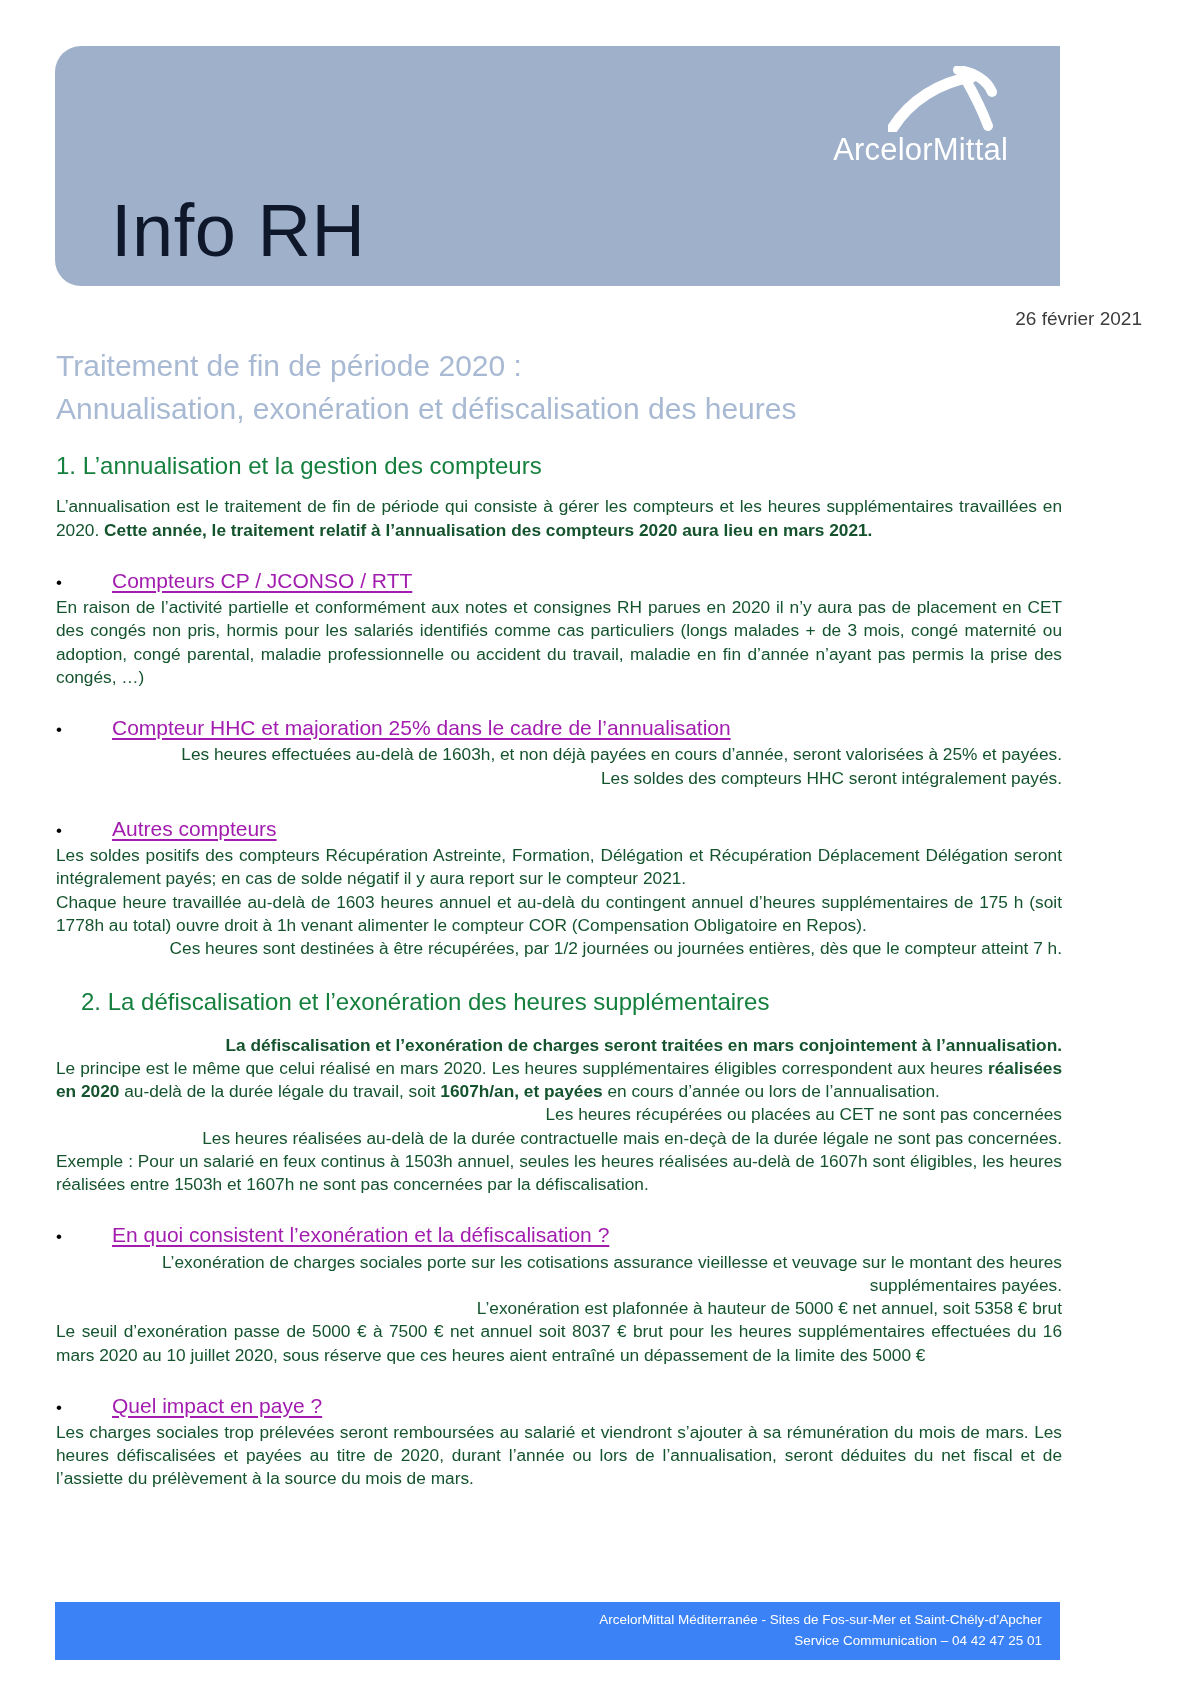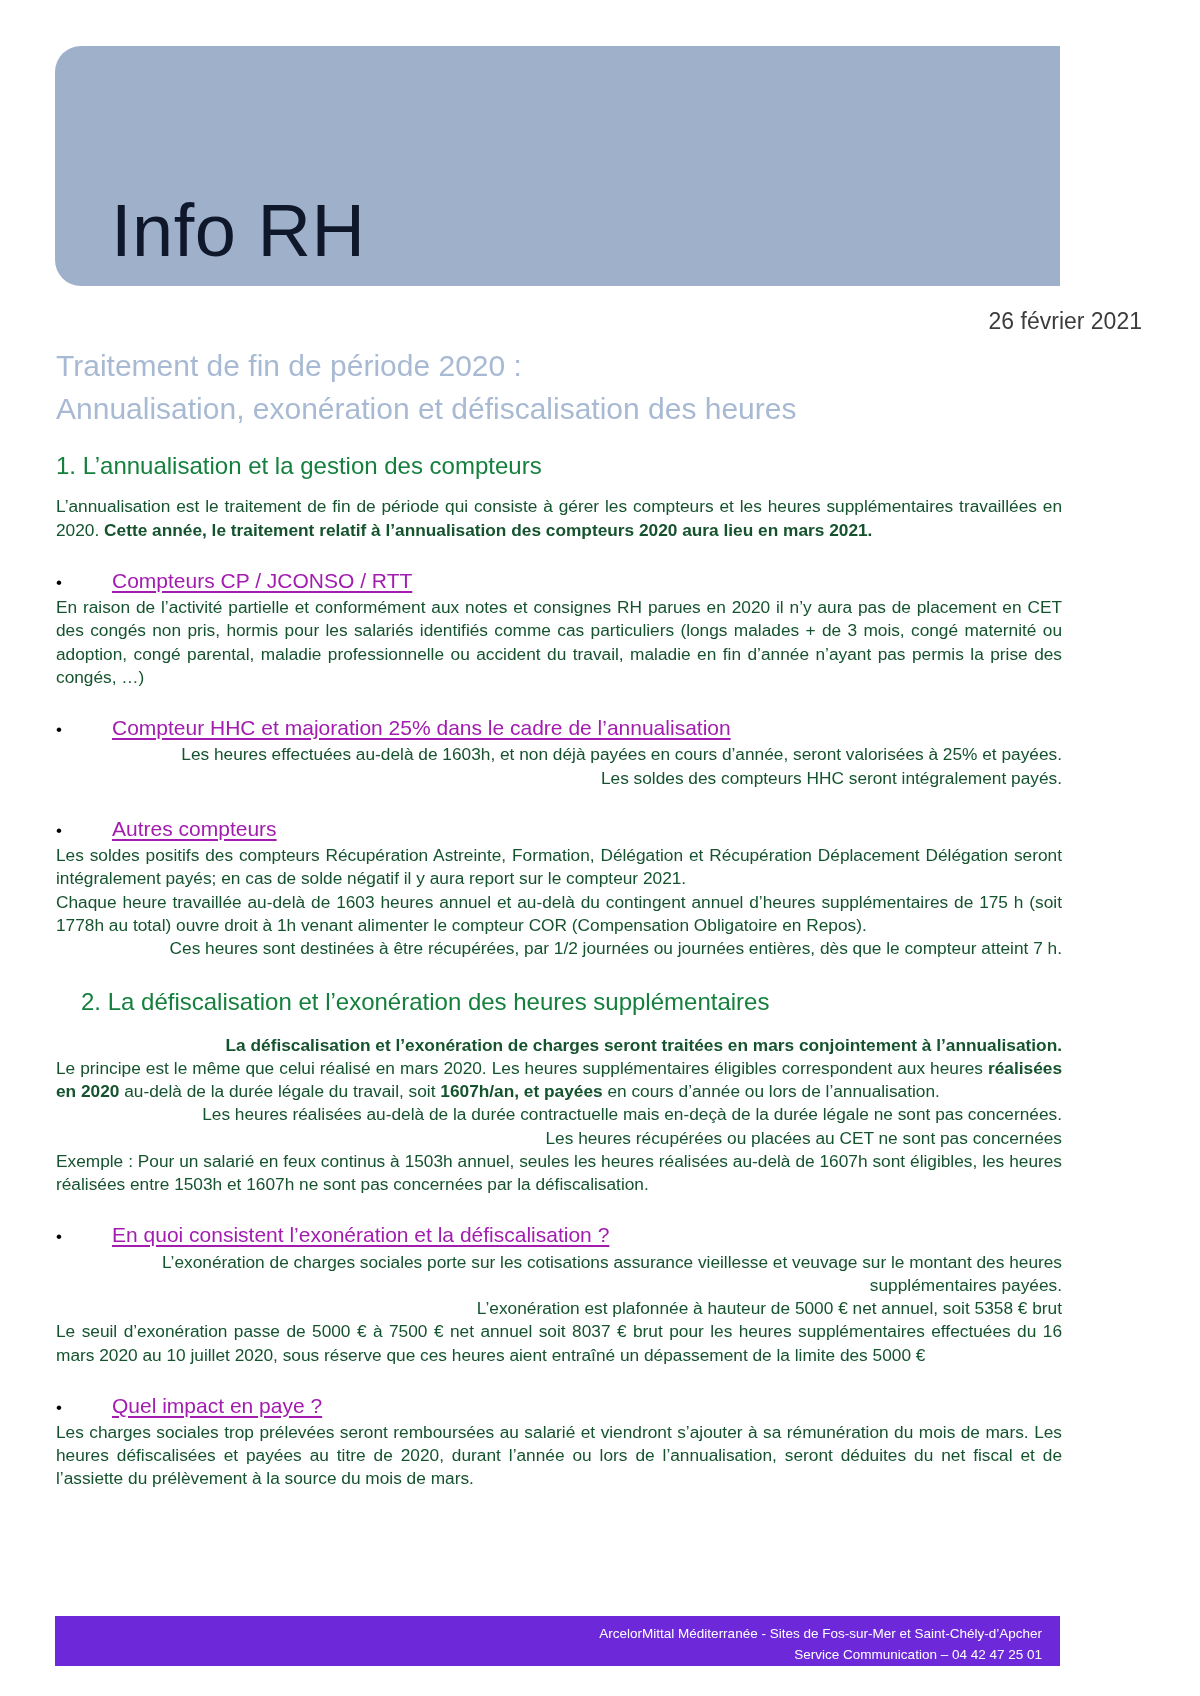--- a/index.html
+++ b/index.html
@@ -58,21 +58,21 @@
     letter-spacing: 0.2px;
     line-height: 1;
     text-align: right;
   }
 
   
   .doc-date {
     position: absolute;
     right: 58px;
     top: 308px;
-    font-size: 23px;
+    font-size: 19px;
     color: #3c3c3c;
   }
 
   
   .doc-body {
     position: absolute;
     left: 56px;
     top: 345px;
     width: 1006px;
   }
@@ -136,42 +136,50 @@
     text-align: right;
     font-size: 18.5px;
     font-style: italic;
     color: #111111;
   }
 
   
   .footer-band {
     position: absolute;
     left: 55px;
-    bottom: 30px;
+    bottom: 36px;
     width: 1005px;
-    height: 50px;
-    background: #6d28d9;
+    height: 58px;
+    background: #3b82f6;
   }
   .footer-text {
     position: absolute;
     right: 18px;
     top: 8px;
     text-align: right;
     color: #ffffff;
     font-size: 13.5px;
     line-height: 1.55;
   }
   .footer-text span { display: block; }
 </style>
 </head>
 <body>
 
 <div class="header-band">
   <div class="header-title">Info RH</div>
 
+  <div class="logo-wrap">
+    <svg class="logo-mark" width="116" height="66" viewBox="0 0 116 66">
+      <path d="M4 63 C22 34, 52 16, 84 11" stroke="#ffffff" stroke-width="11" stroke-linecap="round" fill="none"></path>
+      <path d="M70 4 C86 6, 99 14, 104 26" stroke="#ffffff" stroke-width="10" stroke-linecap="round" fill="none"></path>
+      <path d="M78 14 C86 28, 94 44, 100 60" stroke="#ffffff" stroke-width="10" stroke-linecap="round" fill="none"></path>
+    </svg>
+    <span class="logo-word">ArcelorMittal</span>
+  </div>
 </div>
 
 <div class="doc-date">26 février 2021</div>
 
 <div class="doc-body">
 
   <div class="doc-title">
     <span class="line">Traitement de fin de période 2020 :</span>
     <span class="line">Annualisation, exonération et défiscalisation des heures</span>
   </div>
@@ -204,22 +212,22 @@
     <span class="bullet-label">Autres compteurs</span>
   </div>
   <p class="para">Les soldes positifs des compteurs Récupération Astreinte, Formation, Délégation et  Récupération Déplacement Délégation seront intégralement payés; en cas de solde négatif il y aura report sur le compteur 2021.</p>
   <p class="para">Chaque heure travaillée au-delà de 1603 heures annuel et au-delà du contingent annuel d’heures supplémentaires de 175 h (soit 1778h au total) ouvre droit à 1h venant alimenter le compteur COR (Compensation Obligatoire en Repos).</p>
   <p class="para nojust">Ces heures sont destinées à être récupérées, par 1/2 journées ou journées entières, dès que le compteur atteint 7 h.</p>
 
   <div class="section-heading second">2. La défiscalisation et l’exonération des heures supplémentaires</div>
 
   <p class="para nojust"><b>La défiscalisation et l’exonération de charges seront traitées en mars conjointement à l’annualisation.</b></p>
   <p class="para"><span>Le principe est le même que celui réalisé en mars 2020. Les heures supplémentaires éligibles correspondent aux heures </span><b>réalisées en 2020</b><span> au-delà de la durée légale du travail, soit </span><b>1607h/an, et payées</b><span> en cours d’année ou lors de l’annualisation.</span></p>
+  <p class="para nojust">Les heures récupérées ou placées au CET ne sont pas concernées</p>
   <p class="para nojust">Les heures réalisées au-delà de la durée contractuelle mais en-deçà de la durée légale ne sont pas concernées.</p>
-  <p class="para nojust">Les heures récupérées ou placées au CET ne sont pas concernées</p>
   <p class="para">Exemple : Pour un salarié en feux continus à 1503h annuel, seules les heures réalisées au-delà de 1607h sont éligibles, les heures réalisées entre 1503h et 1607h ne sont pas concernées par la défiscalisation.</p>
 
   <div class="spacer-md"></div>
 
   <div class="bullet-row">
     <span class="bullet-dot">•</span>
     <span class="bullet-label">En quoi consistent l’exonération et la défiscalisation ?</span>
   </div>
   <p class="para nojust">L’exonération de charges sociales porte sur les cotisations assurance vieillesse et veuvage sur le montant des heures supplémentaires payées.</p>
   <p class="para nojust">L’exonération est plafonnée à hauteur de 5000 € net annuel, soit 5358 € brut</p>

